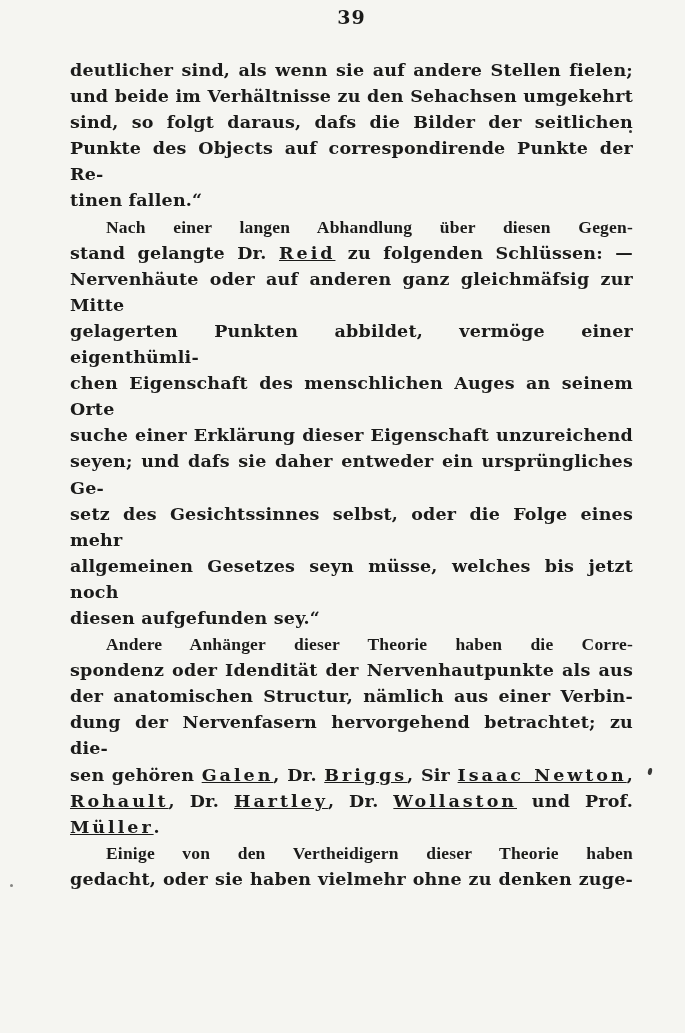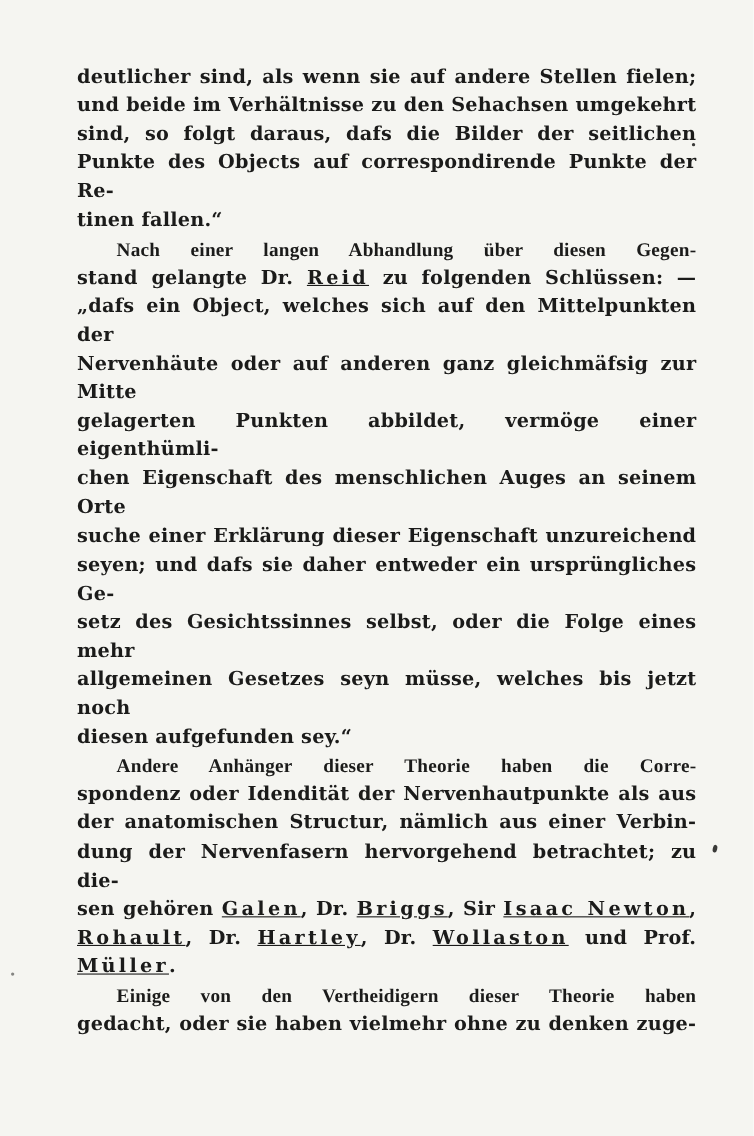--- a/index.html
+++ b/index.html
@@ -60,32 +60,32 @@
     border-radius: 50%;
   }
   .speck.s1 { left: 648px; top: 768px; width: 4px; height: 7px; border-radius: 2px / 3px; transform: rotate(12deg); }
   .speck.s2 { left: 629px; top: 130px; width: 3px; height: 3px; }
   .speck.s3 { left: 10px;  top: 884px; width: 3px; height: 3px; opacity: .6; }
 </style>
 </head>
 <body>
 
 <div class="sheet" style="background: rgb(245, 245, 241);">
+  <div class="page-number" style="color: rgb(27, 27, 26);">39</div>
   <div class="page-text" style="color: rgb(27, 27, 26);">
       <div class="para">
         <div class="line"><span>deutlicher sind, als wenn sie auf andere Stellen fielen;</span></div>
         <div class="line"><span>und beide im Verhältnisse zu den Sehachsen umgekehrt</span></div>
         <div class="line"><span>sind, so folgt daraus, dafs die Bilder der seitlichen</span></div>
         <div class="line"><span>Punkte des Objects auf correspondirende Punkte der Re-</span></div>
         <div class="line last"><span>tinen fallen.“</span></div>
       </div>
       <div class="para">
         <div class="line indent"><span>Nach einer langen Abhandlung über diesen Gegen-</span></div>
         <div class="line"><span>stand gelangte Dr. </span><span class="spaced">Reid</span><span> zu folgenden Schlüssen: —</span></div>
-        <div class="line"><span>„dafs ein Object, welches sich auf den Mittelpunkten der</span></div>
         <div class="line"><span>Nervenhäute oder auf anderen ganz gleichmäfsig zur Mitte</span></div>
         <div class="line"><span>gelagerten Punkten abbildet, vermöge einer eigenthümli-</span></div>
         <div class="line"><span>chen Eigenschaft des menschlichen Auges an seinem Orte</span></div>
         <div class="line"><span>suche einer Erklärung dieser Eigenschaft unzureichend</span></div>
         <div class="line"><span>seyen; und dafs sie daher entweder ein ursprüngliches Ge-</span></div>
         <div class="line"><span>setz des Gesichtssinnes selbst, oder die Folge eines mehr</span></div>
         <div class="line"><span>allgemeinen Gesetzes seyn müsse, welches bis jetzt noch</span></div>
         <div class="line last"><span>diesen aufgefunden sey.“</span></div>
       </div>
       <div class="para">

